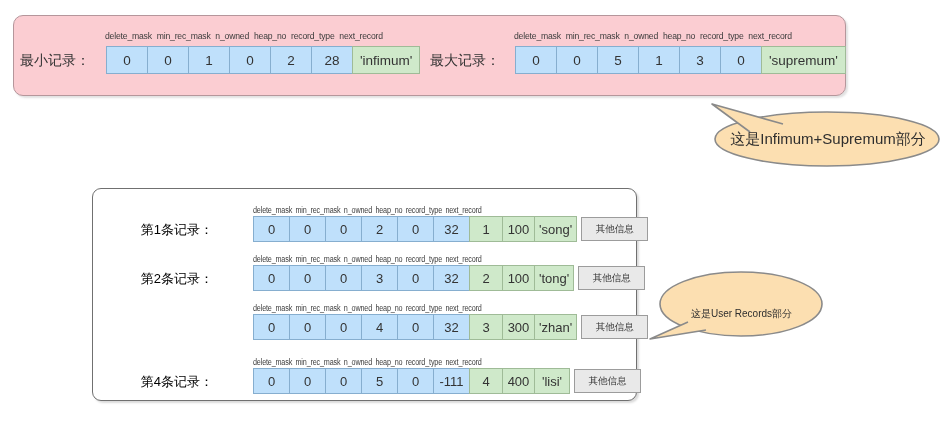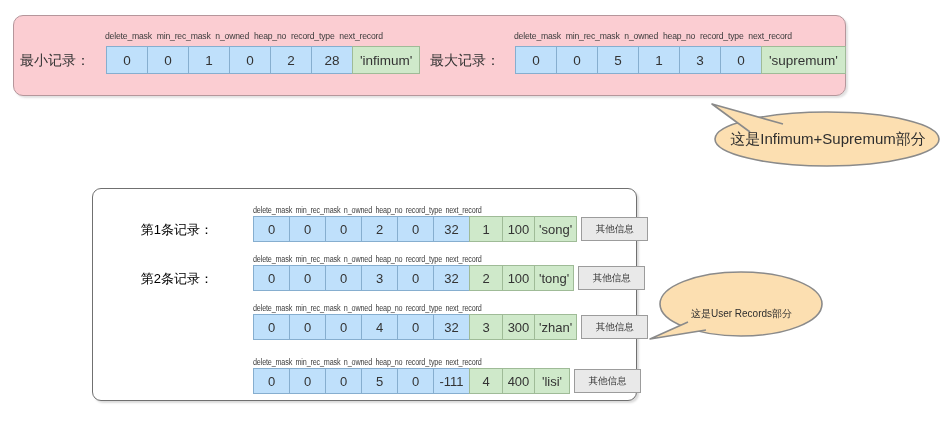--- a/index.html
+++ b/index.html
@@ -190,20 +190,21 @@
         <span class="cell ucell">0</span>
         <span class="cell ucell">32</span>
         <span class="cell ucell green g1">3</span>
         <span class="cell ucell green g2">300</span>
         <span class="cell ucell green g3">'zhan'</span>
         <span class="gcell">其他信息</span>
       </div>
     </div>
 
     <div class="urec r4">
+      <span class="urec-label">第4条记录：</span>
       <div class="hdr-row u-hdr">
           <span>delete_mask</span>
           <span>min_rec_mask</span>
           <span>n_owned</span>
           <span>heap_no</span>
           <span>record_type</span>
           <span>next_record</span>
         </div>
       <div class="cell-row u-cells">
         <span class="cell ucell">0</span>

